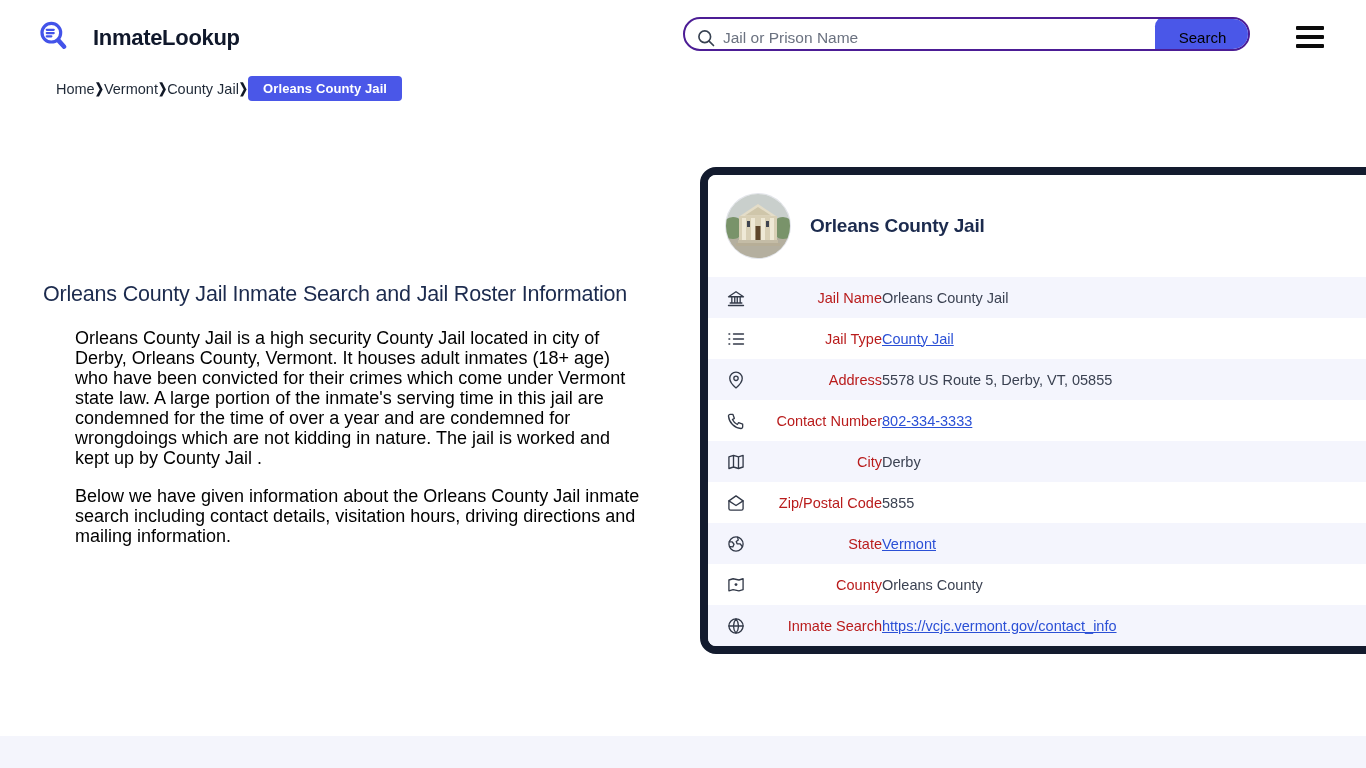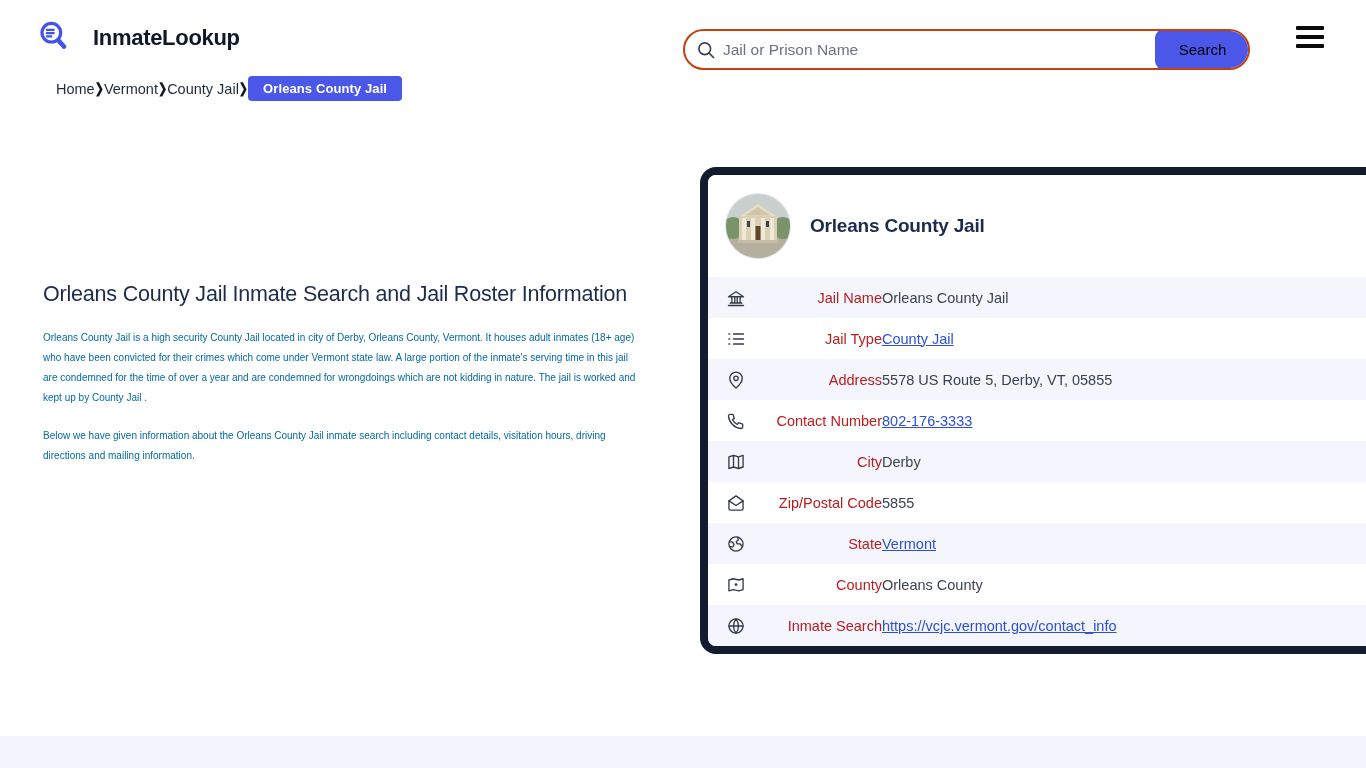--- a/index.html
+++ b/index.html
@@ -4,22 +4,22 @@
 <style>
   * { margin:0; padding:0; box-sizing:border-box; }
   html,body { width:1366px; height:768px; overflow:hidden; background:#ffffff;
               font-family:"Liberation Sans", sans-serif; position:relative; }
 
   
   .header { position:absolute; top:0; left:0; width:1366px; height:70px; background:#fff; }
   .brand { position:absolute; left:38px; top:20px; display:flex; align-items:center; gap:23px; cursor:pointer; }
   .brand-text { font-size:22px; font-weight:700; color:#10182b; letter-spacing:-0.3px; }
 
-  .search-wrap { position:absolute; left:683px; top:29px; width:567px; height:41px;
-                 border:2px solid #c2410c; border-radius:22px; background:#fff; overflow:hidden; }
+  .search-wrap { position:absolute; left:683px; top:17px; width:567px; height:34px;
+                 border:2px solid #4c1d95; border-radius:22px; background:#fff; overflow:hidden; }
   .search-wrap .mag { position:absolute; left:11px; top:9px; }
   .search-input { position:absolute; left:38px; top:0; width:430px; height:37px; border:none; outline:none;
                   font-size:15.5px; color:#111827; font-family:"Liberation Sans", sans-serif; }
   .search-input::placeholder { color:#6b7280; }
   .search-btn { position:absolute; right:-2px; top:-2px; height:41px; width:95px; border:none; cursor:pointer;
                 background:#4a57e8; color:#000000; font-weight:400; font-size:15px;
                 border-radius:10px 22px 22px 10px; font-family:"Liberation Sans", sans-serif; }
 
   .menu-btn { position:absolute; left:1296px; top:26px; width:30px; height:22px; background:none; border:none;
               display:flex; flex-direction:column; justify-content:space-between; cursor:pointer; }
@@ -29,21 +29,21 @@
   .breadcrumb { position:absolute; left:56px; top:76px; display:flex; align-items:center; gap:0;
                 font-size:14.5px; color:#1f2937; }
   .crumb { cursor:pointer; }
   .chev { font-size:11px; font-weight:700; color:#111827; transform:scaleY(1.25); }
   .crumb-badge { background:#4a57e8; color:#fff; font-size:13px; font-weight:700;
                  padding:5px 15px; border-radius:4px; letter-spacing:0.1px; }
 
   
   .article { position:absolute; left:43px; top:278px; width:600px; }
   .article h1 { font-size:21.5px; line-height:32px; font-weight:400; color:#1c2b4e; letter-spacing:-0.2px; }
-  .article p { margin-top:18px; font-size:10px; line-height:20px; color:#0369a1; }
+  .article p { margin-top:18px; font-size:18px; line-height:20px; color:#000000;margin-left:32px; }
 
   
   .card { position:absolute; left:700px; top:167px; width:700px; height:487px;
           background:#fff; border:8px solid #131b2e; border-radius:16px; overflow:hidden; }
   .card-header { height:102px; display:flex; align-items:center; padding:0 18px; background:#fff; }
   .avatar { width:64px; height:64px; border-radius:50%; overflow:hidden; flex:0 0 64px;
             box-shadow:0 0 0 1px #e2e4ea; }
   .card-title { margin-left:20px; font-size:19px; font-weight:700; color:#1c2b4e; letter-spacing:-0.2px; }
 
   .row { height:41px; display:flex; align-items:center; padding-left:18px; background:#fff; }
@@ -165,21 +165,21 @@
     <span class="rvalue">5578 US Route 5, Derby, VT, 05855</span>
   </div>
 
   <div class="row">
     <span class="ricon">
       <svg class="icon" width="20" height="20" viewBox="0 0 24 24">
         <path d="M5 4h3.2l1.8 4.8-2.3 1.5a12.5 12.5 0 0 0 5.9 5.9l1.5-2.3L20 15.8V19a2 2 0 0 1-2.1 2A16.5 16.5 0 0 1 3 6.1 2 2 0 0 1 5 4z"></path>
       </svg>
     </span>
     <span class="rlabel">Contact Number</span>
-    <a class="rvalue">802-176-3333</a>
+    <a class="rvalue">802-334-3333</a>
   </div>
 
   <div class="row alt">
     <span class="ricon">
       <svg class="icon" width="20" height="20" viewBox="0 0 24 24">
         <path d="M9 4 3.5 5.8v14l5.5-1.8 6 1.8 5.5-1.8v-14L15 5.8 9 4zM9 4v14M15 5.8v14"></path>
       </svg>
     </span>
     <span class="rlabel">City</span>
     <span class="rvalue">Derby</span>

